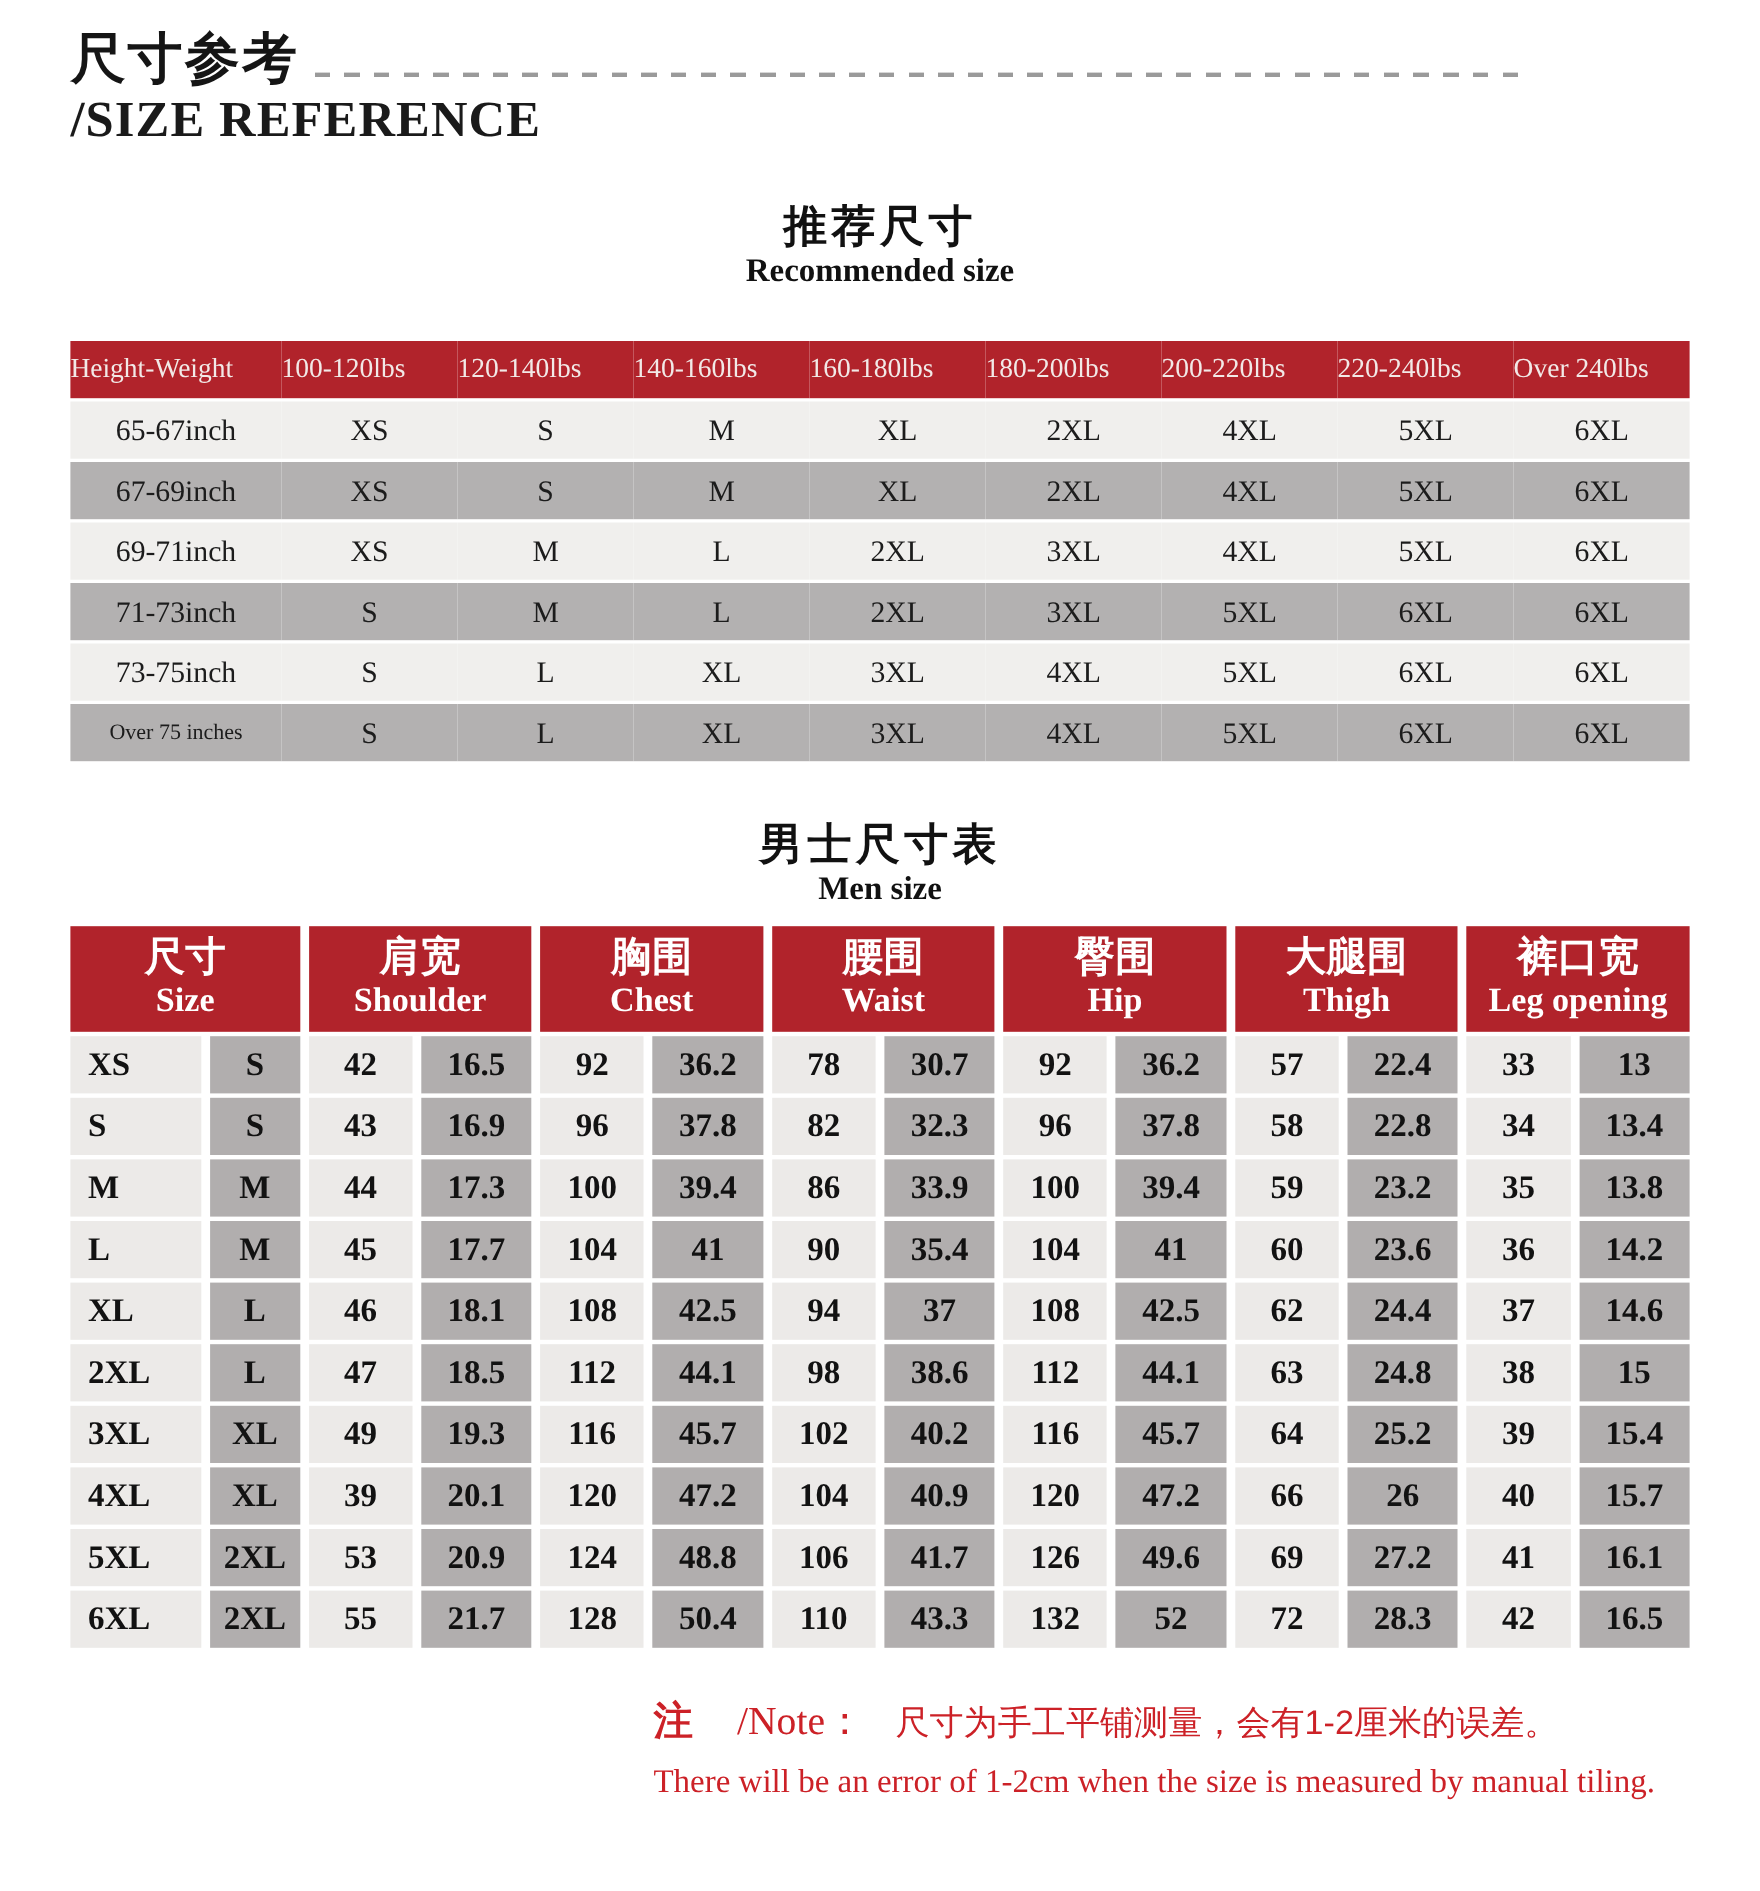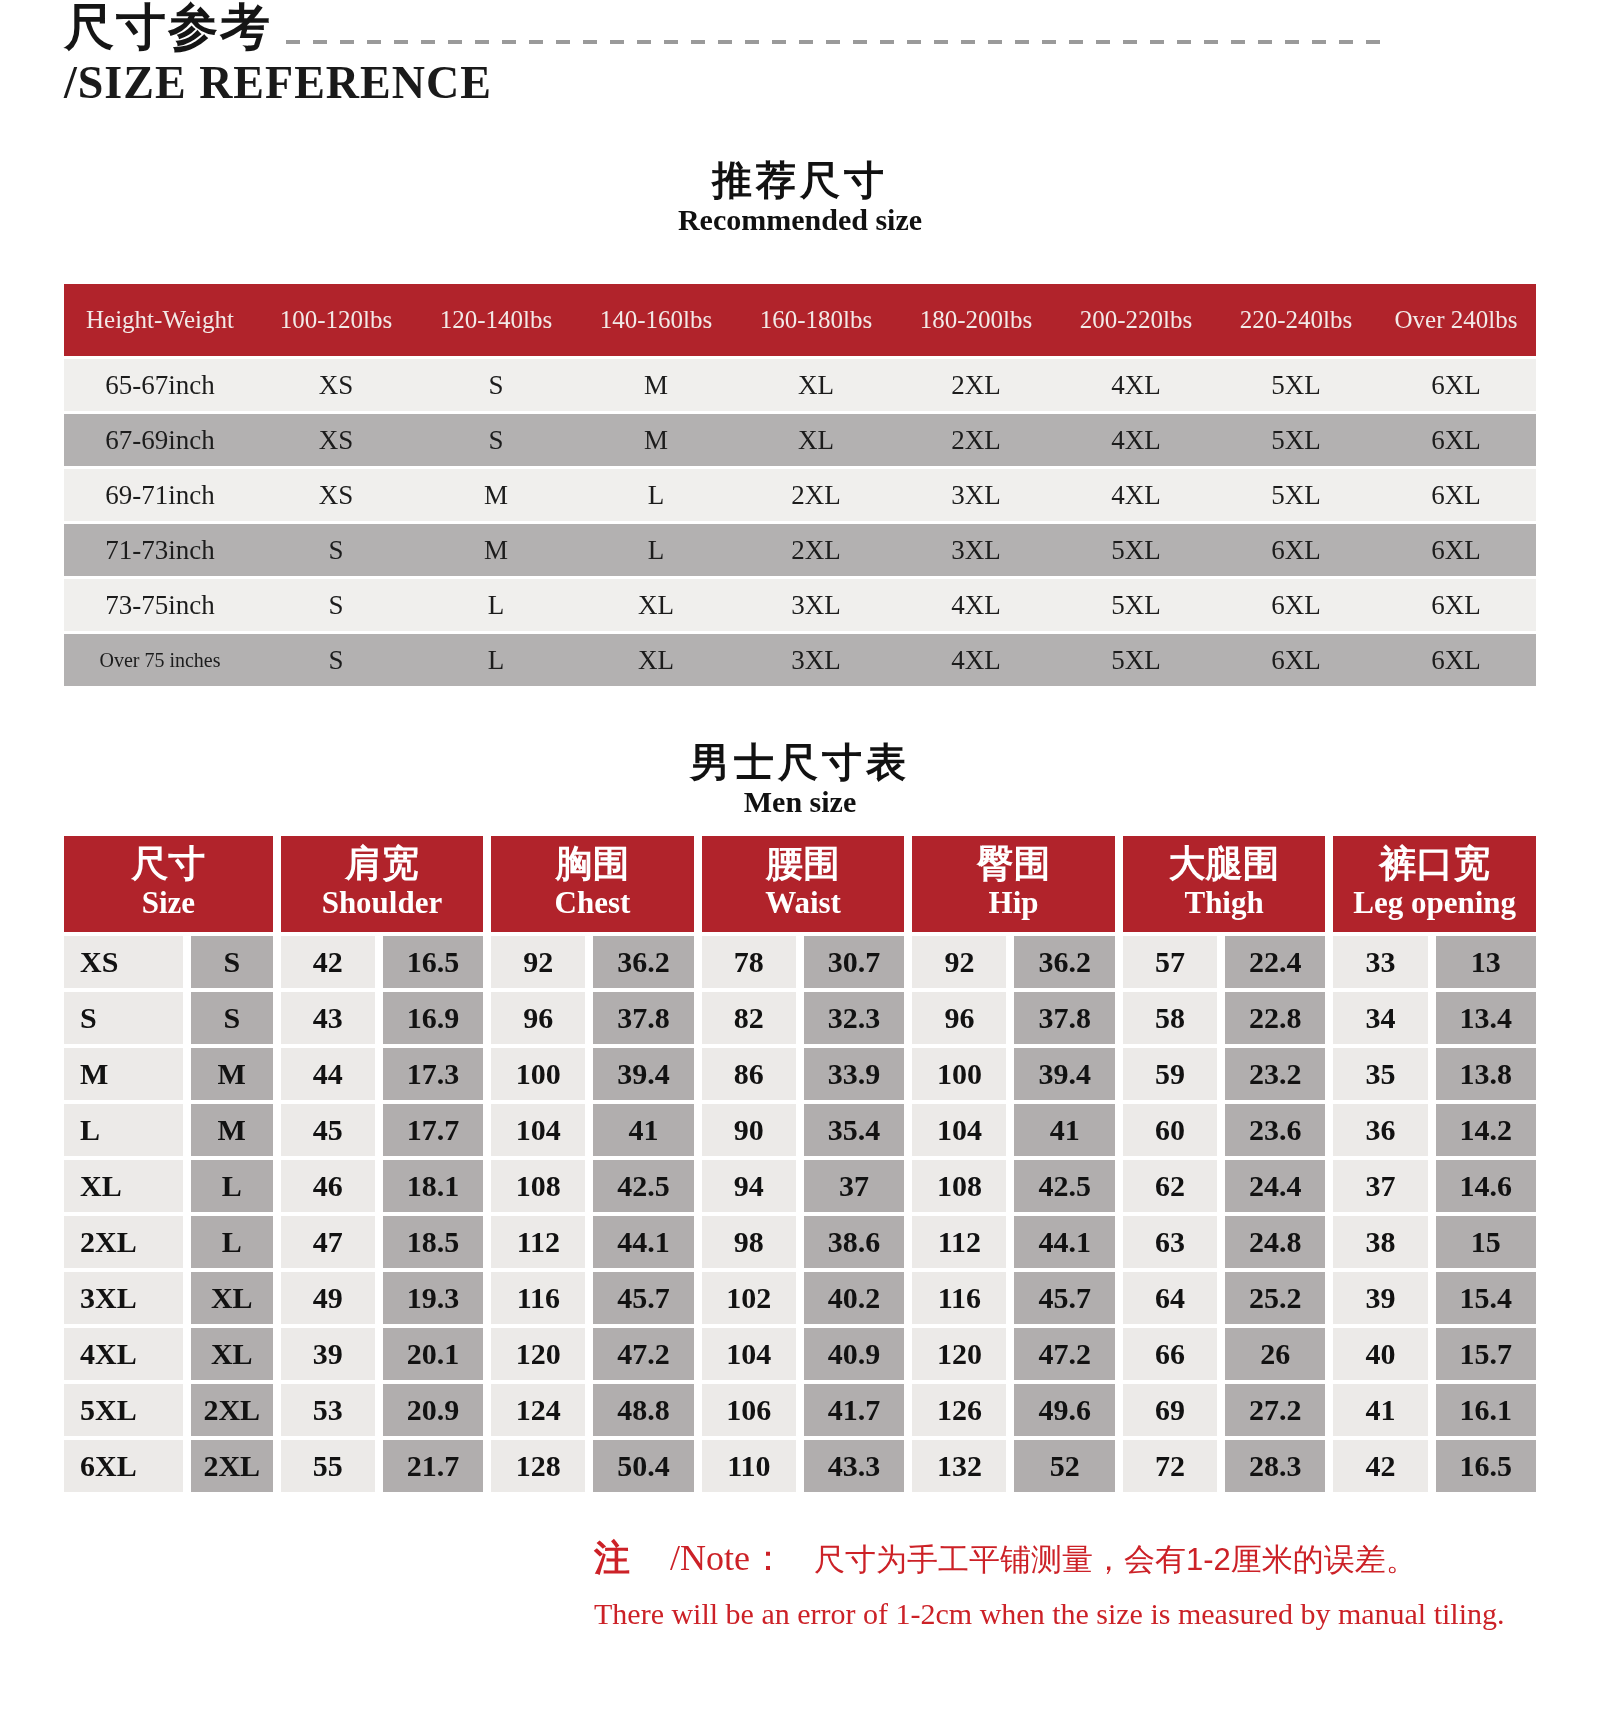--- a/index.html
+++ b/index.html
@@ -13,21 +13,21 @@
   }
   *{box-sizing:border-box;margin:0;padding:0;}
   html,body{background:#ffffff;}
   body{
     width:1600px;height:1719px;margin:0;overflow:hidden;position:relative;
     font-family:"Liberation Serif", serif;color:#1c1c1c;
   }
   .content{width:1472px;margin-left:64px;}
 
   
-  .title-row{display:flex;align-items:flex-end;}
+  .title-row{display:flex;align-items:flex-end;margin-top:26px;}
   .title-cn{
     font-family:"Liberation Sans", sans-serif;font-weight:bold;
     font-size:50px;line-height:1.08;color:#151515;letter-spacing:2px;white-space:nowrap;
   }
   .dash-line{
     flex:1;height:4px;margin:0 145px 10px 14px;
     background-image:repeating-linear-gradient(to right,#9a9a9a 0 14px,transparent 14px 27px);
   }
   .title-en{
     font-family:"Liberation Serif", serif;font-weight:bold;
@@ -48,21 +48,21 @@
 
   
   #rec-table{
     width:1472px;margin-top:44px;
     border-collapse:separate;border-spacing:0 3px;table-layout:fixed;
   }
   #rec-table col.c-label{width:192px;}
   #rec-table col.c-size{width:160px;}
   #rec-table th{
     background:var(--red);color:var(--hdr-text);font-weight:normal;
-    font-size:25px;height:72px;text-align:center;margin-top:13px;
+    font-size:25px;height:52px;text-align:left;margin-top:13px;
   }
   #rec-table td{height:52px;text-align:center;font-size:27px;}
   #rec-table tr.light td{background:var(--row-light);}
   #rec-table tr.gray td{background:var(--row-gray);}
   #rec-table td.small-label{font-size:20px;}
 
   
   #men-table{
     width:1488px;margin-left:-8px;margin-top:12px;
     border-collapse:separate;border-spacing:8px 4px;table-layout:fixed;

